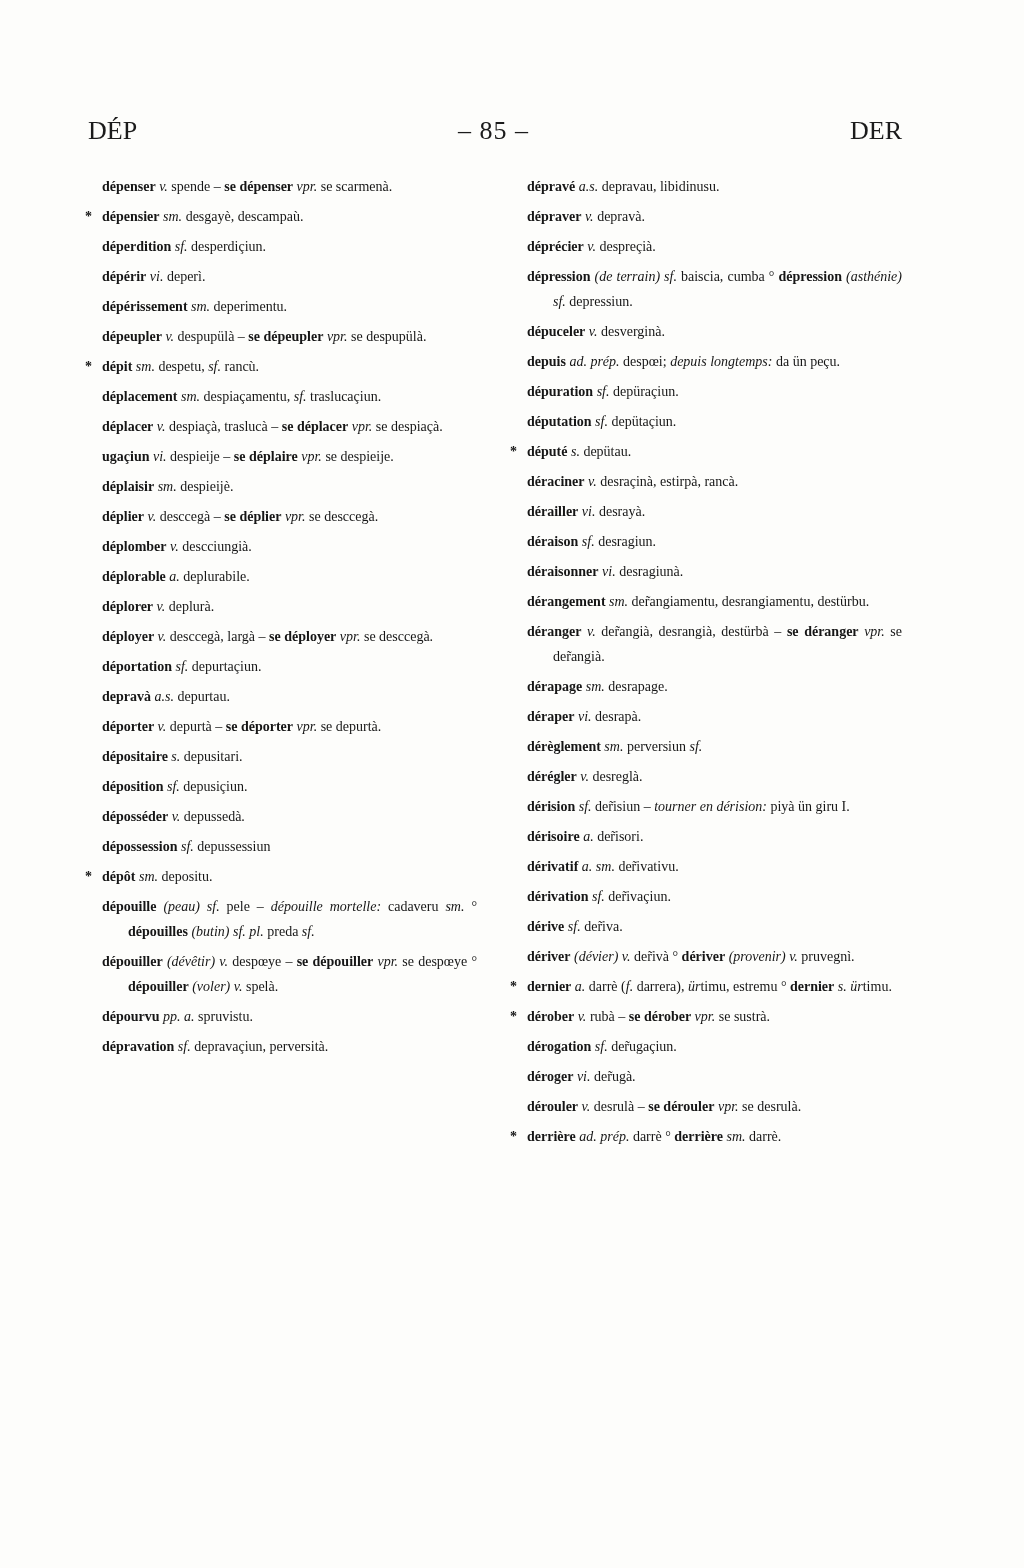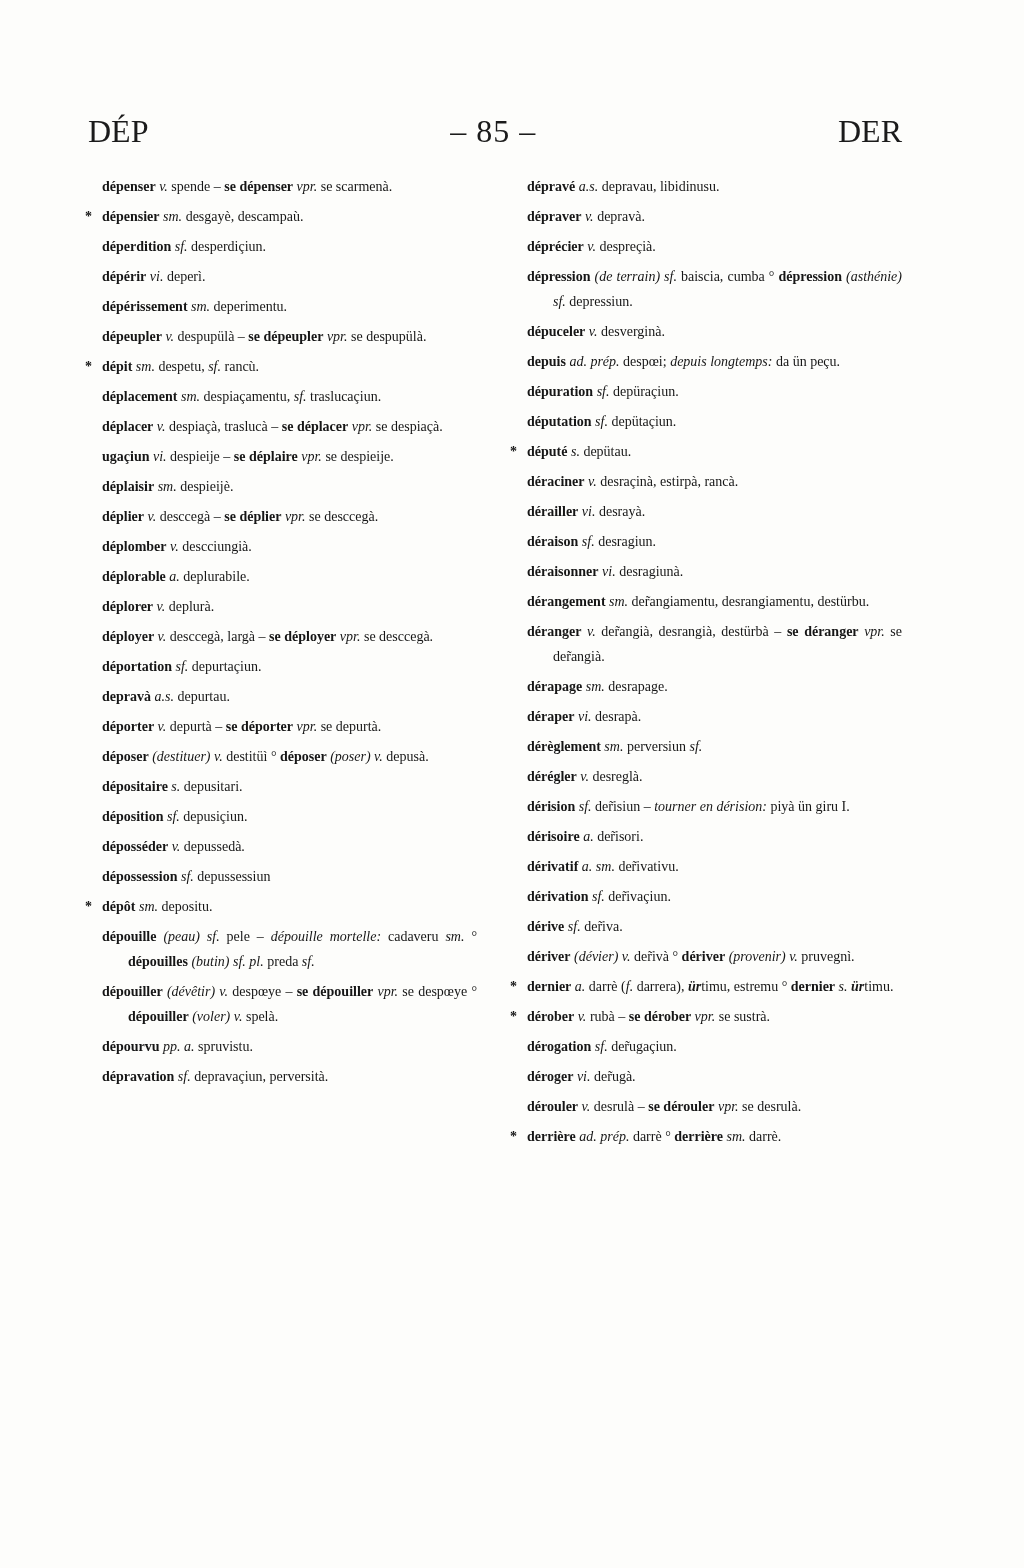--- a/index.html
+++ b/index.html
@@ -21,21 +21,21 @@
     background: #fdfdfb;
     padding-top: 116px;
     padding-left: 102px;
   }
   .header {
     width: 814px;
     margin-left: -14px;
     display: flex;
     justify-content: space-between;
     align-items: flex-end;
-    font-size: 32px;
+    font-size: 26px;
     line-height: 30px;
     color: #1b1b1b;
   }
   .header .hcenter { letter-spacing: 1px; }
   .columns {
     margin-top: 28px;
     display: flex;
     gap: 50px;
   }
   .column {
@@ -52,21 +52,21 @@
   }
   .star {
     position: absolute;
     left: -17px;
     top: 0;
     font-weight: 700;
     text-indent: 0;
   }
   .s-b  { font-weight: 700; }
   .s-i  { font-style: italic; }
-  .s-bi { font-weight: 700; font-style: italic; }
+  .s-bi { font-weight: 400; font-style: italic; }
   .s-r  { }
 </style>
 </head>
 <body>
 
 <div class="page">
   <div class="header">
     <span class="hleft">DÉP</span>
     <span class="hcenter">– 85 –</span>
     <span class="hright">DER</span>
@@ -85,21 +85,20 @@
         <div class="entry"><span class="s-b">ugaçiun</span><span class="s-r"> </span><span class="s-i">vi.</span><span class="s-r"> despieije – </span><span class="s-b">se déplaire</span><span class="s-r"> </span><span class="s-i">vpr.</span><span class="s-r"> se despieije.</span></div>
         <div class="entry"><span class="s-b">déplaisir</span><span class="s-r"> </span><span class="s-i">sm.</span><span class="s-r"> despieijè.</span></div>
         <div class="entry"><span class="s-b">déplier</span><span class="s-r"> </span><span class="s-i">v.</span><span class="s-r"> desccegà – </span><span class="s-b">se déplier</span><span class="s-r"> </span><span class="s-i">vpr.</span><span class="s-r"> se desccegà.</span></div>
         <div class="entry"><span class="s-b">déplomber</span><span class="s-r"> </span><span class="s-i">v.</span><span class="s-r"> descciungià.</span></div>
         <div class="entry"><span class="s-b">déplorable</span><span class="s-r"> </span><span class="s-i">a.</span><span class="s-r"> deplurabile.</span></div>
         <div class="entry"><span class="s-b">déplorer</span><span class="s-r"> </span><span class="s-i">v.</span><span class="s-r"> deplurà.</span></div>
         <div class="entry"><span class="s-b">déployer</span><span class="s-r"> </span><span class="s-i">v.</span><span class="s-r"> desccegà, largà – </span><span class="s-b">se déployer</span><span class="s-r"> </span><span class="s-i">vpr.</span><span class="s-r"> se desccegà.</span></div>
         <div class="entry"><span class="s-b">déportation</span><span class="s-r"> </span><span class="s-i">sf.</span><span class="s-r"> depurtaçiun.</span></div>
         <div class="entry"><span class="s-b">depravà</span><span class="s-r"> </span><span class="s-i">a.s.</span><span class="s-r"> depurtau.</span></div>
         <div class="entry"><span class="s-b">déporter</span><span class="s-r"> </span><span class="s-i">v.</span><span class="s-r"> depurtà – </span><span class="s-b">se déporter</span><span class="s-r"> </span><span class="s-i">vpr.</span><span class="s-r"> se depurtà.</span></div>
-        <div class="entry"><span class="s-b">déposer</span><span class="s-r"> </span><span class="s-i">(destituer) v.</span><span class="s-r"> destitüì ° </span><span class="s-b">déposer</span><span class="s-r"> </span><span class="s-i">(poser) v.</span><span class="s-r"> depusà.</span></div>
         <div class="entry"><span class="s-b">dépositaire</span><span class="s-r"> </span><span class="s-i">s.</span><span class="s-r"> depusitari.</span></div>
         <div class="entry"><span class="s-b">déposition</span><span class="s-r"> </span><span class="s-i">sf.</span><span class="s-r"> depusiçiun.</span></div>
         <div class="entry"><span class="s-b">déposséder</span><span class="s-r"> </span><span class="s-i">v.</span><span class="s-r"> depussedà.</span></div>
         <div class="entry"><span class="s-b">dépossession</span><span class="s-r"> </span><span class="s-i">sf.</span><span class="s-r"> depussessiun</span></div>
         <div class="entry"><span class="star">*</span><span class="s-b">dépôt</span><span class="s-r"> </span><span class="s-i">sm.</span><span class="s-r"> depositu.</span></div>
         <div class="entry"><span class="s-b">dépouille</span><span class="s-r"> </span><span class="s-i">(peau) sf.</span><span class="s-r"> pele – </span><span class="s-i">dépouille mortelle:</span><span class="s-r"> cadaveru </span><span class="s-i">sm.</span><span class="s-r"> ° </span><span class="s-b">dépouilles</span><span class="s-r"> </span><span class="s-i">(butin) sf. pl.</span><span class="s-r"> preda </span><span class="s-i">sf.</span></div>
         <div class="entry"><span class="s-b">dépouiller</span><span class="s-r"> </span><span class="s-i">(dévêtir) v.</span><span class="s-r"> despœye – </span><span class="s-b">se dépouiller</span><span class="s-r"> </span><span class="s-i">vpr.</span><span class="s-r"> se despœye ° </span><span class="s-b">dépouiller</span><span class="s-r"> </span><span class="s-i">(voler) v.</span><span class="s-r"> spelà.</span></div>
         <div class="entry"><span class="s-b">dépourvu</span><span class="s-r"> </span><span class="s-i">pp. a.</span><span class="s-r"> spruvistu.</span></div>
         <div class="entry"><span class="s-b">dépravation</span><span class="s-r"> </span><span class="s-i">sf.</span><span class="s-r"> depravaçiun, perversità.</span></div>
       </div>

